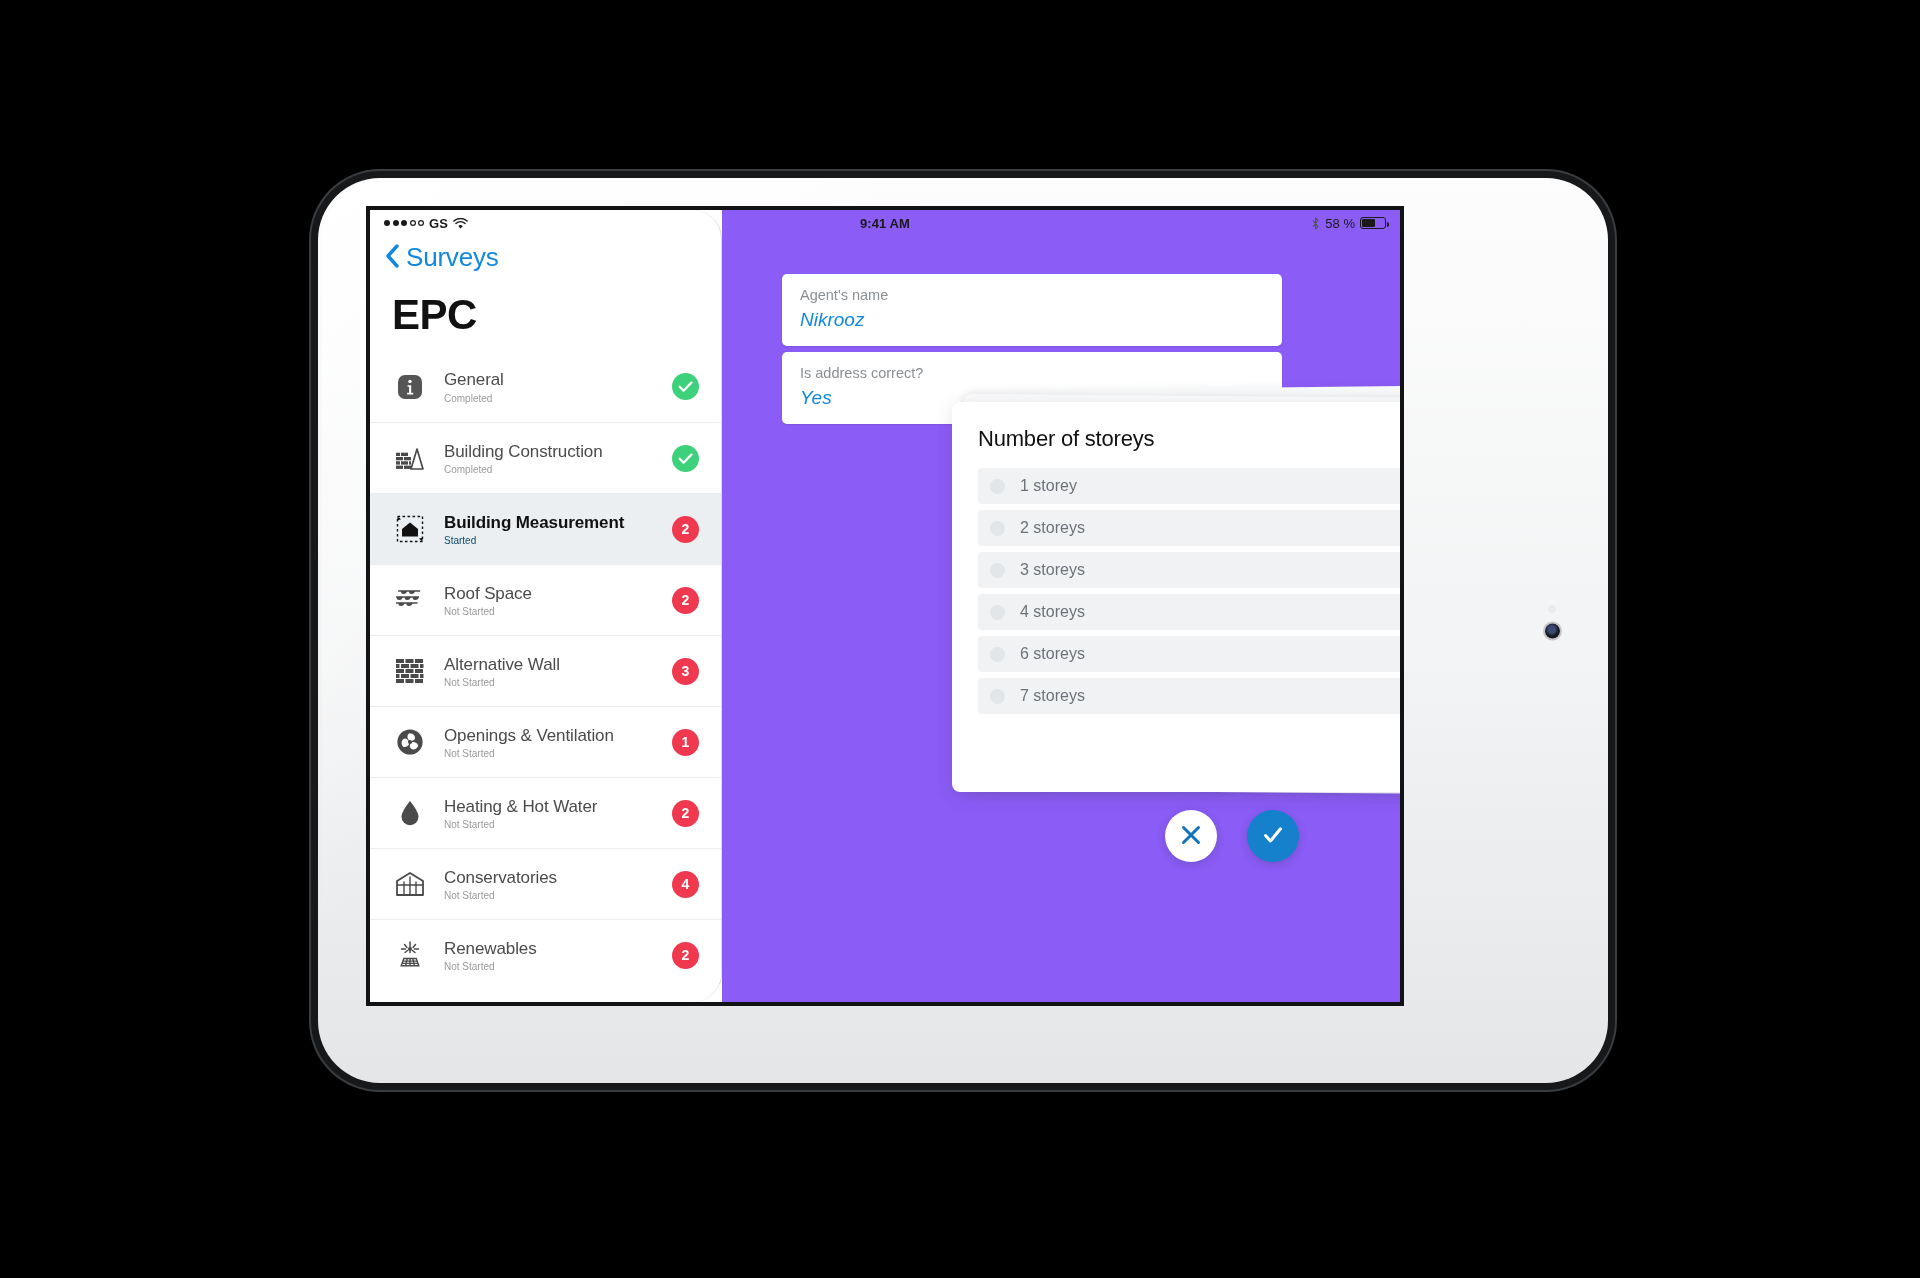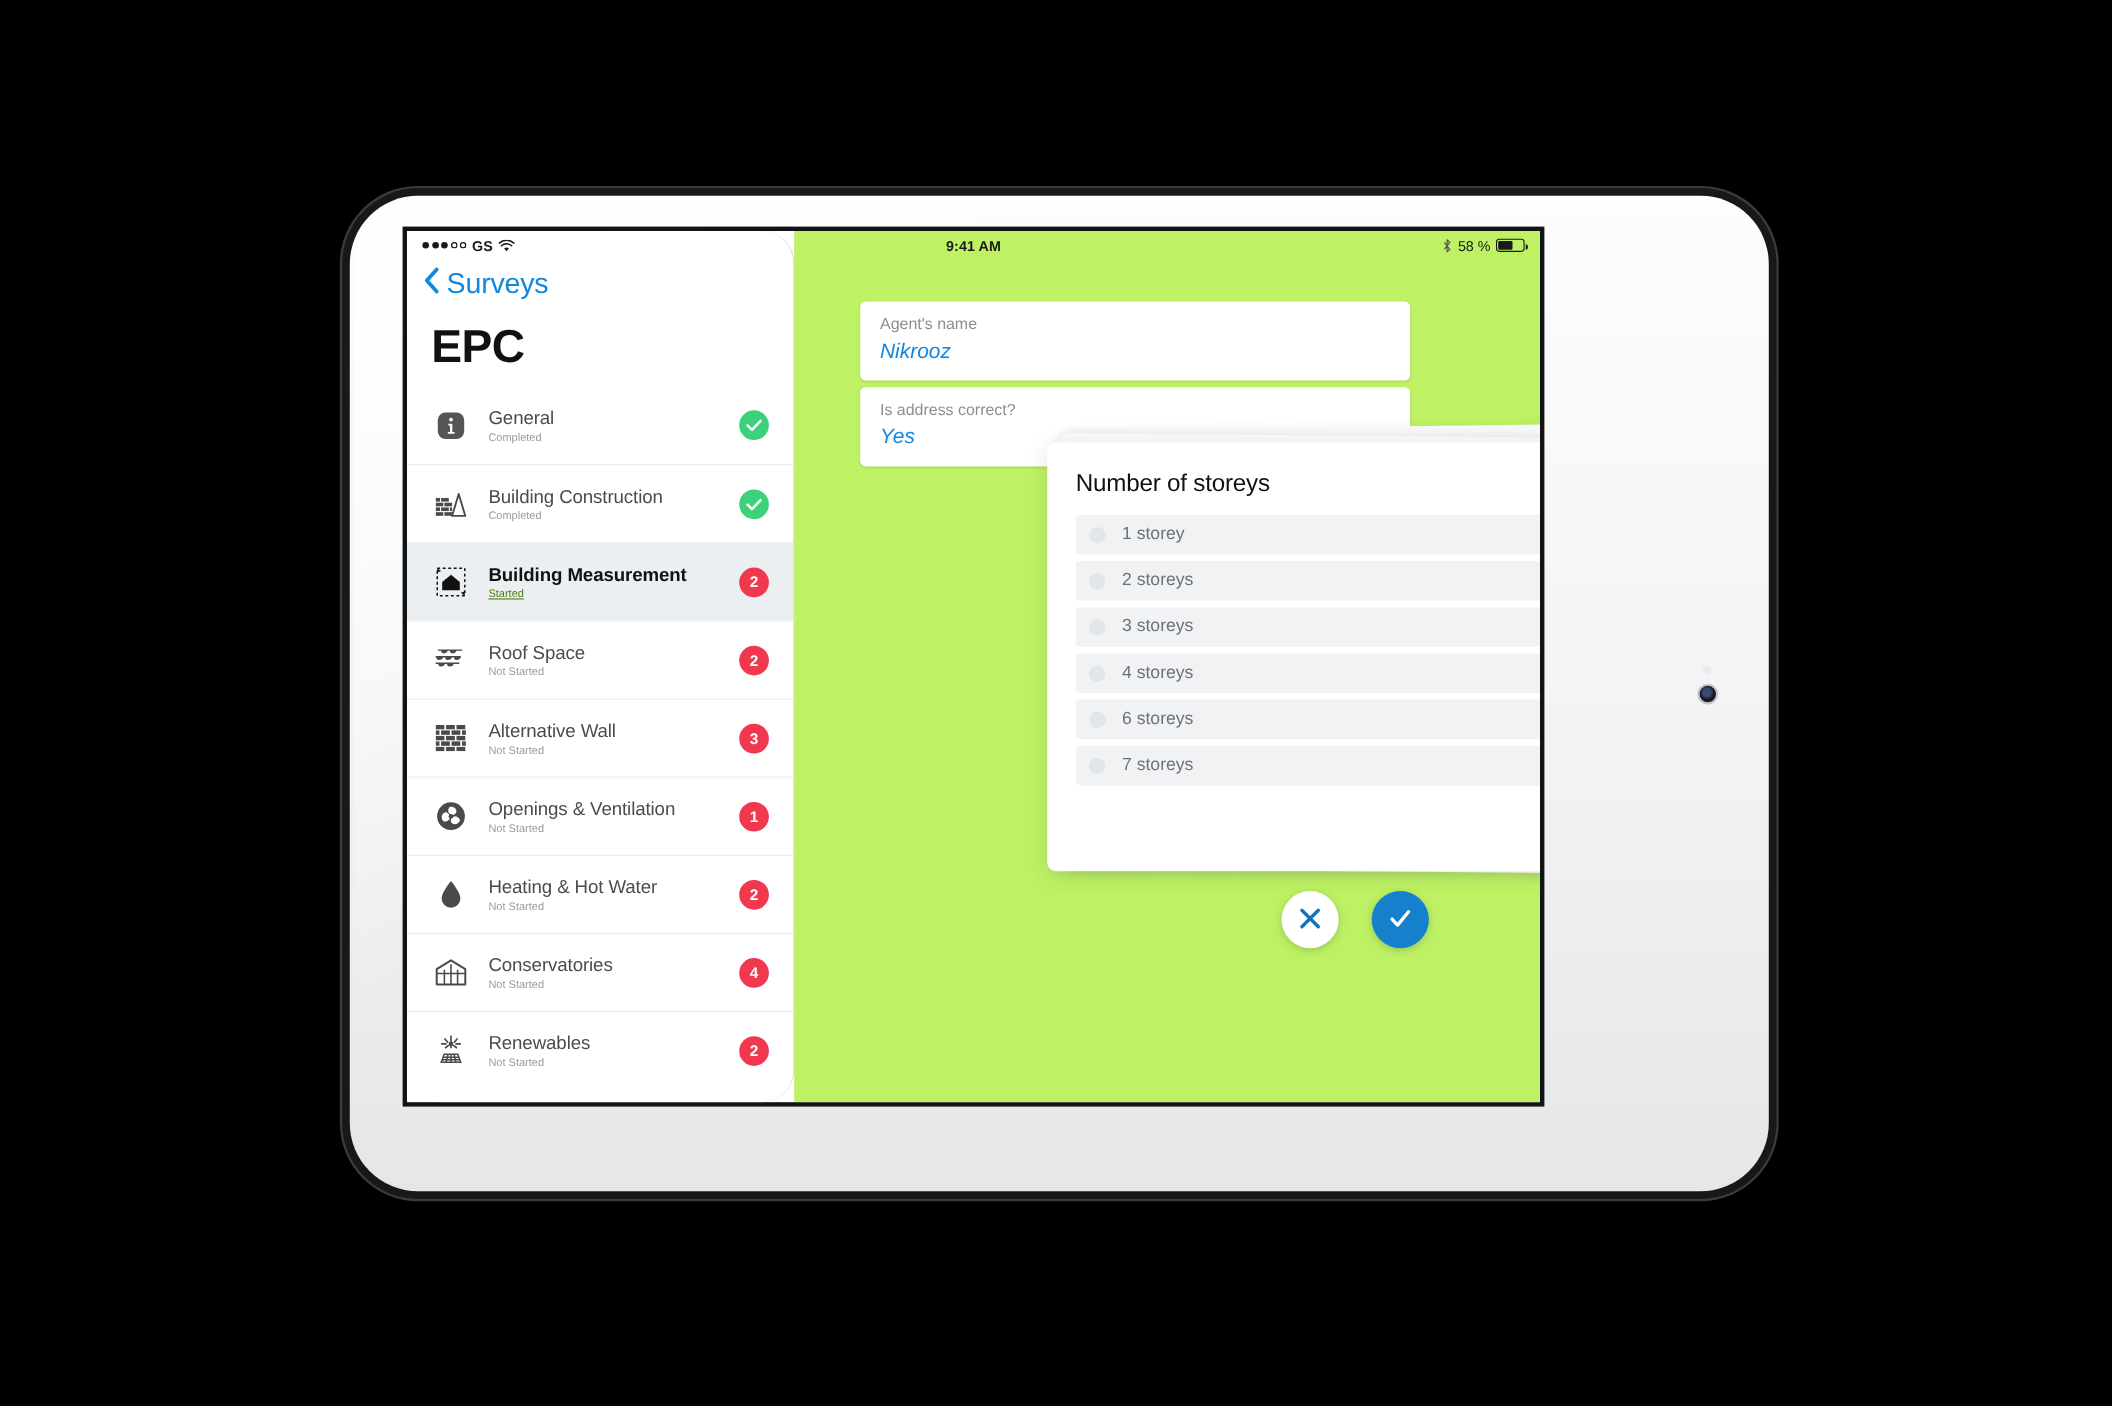--- a/index.html
+++ b/index.html
@@ -128,39 +128,39 @@
   .surv-item.selected{ background:#eceff1; }
   .surv-icon{
     width:36px; flex:0 0 36px; height:36px;
     display:flex; align-items:center; justify-content:center;
     color:#4a4a4a; margin-right:16px;
   }
   .surv-text{ flex:1 1 auto; min-width:0; }
   .surv-name{ font-size:17px; color:#4b4b4b; line-height:1.25; letter-spacing:-.1px; }
   .surv-item.selected .surv-name{ color:#111; font-weight:600; }
   .surv-sub{ font-size:10px; color:#9a9a9a; margin-top:2px; }
-  .surv-item.selected .surv-sub{ color:#4d7c0f;text-decoration:underline; }
+  .surv-item.selected .surv-sub{ color:#0c4a6e; }
   .badge{
     flex:0 0 auto;
     min-width:27px; height:27px; padding:0 7px;
     border-radius:14px;
     display:flex; align-items:center; justify-content:center;
     font-size:14px; font-weight:600; color:#fff;
   }
   .badge.count{ background:#f0384f; }
   .badge.done{
     width:27px; padding:0; background:#3ed17b;
     font-size:0;
   }
   .badge.done svg{ display:block; }
 
   
   .main{
     position:relative; flex:1 1 auto; height:100%;
-    background:#bef264; padding-top:26px; overflow:hidden;
+    background:#8b5cf6; padding-top:26px; overflow:hidden;
   }
 
   .field-card{
     position:absolute; left:60px; width:500px;
     background:#fff; border-radius:5px;
     box-shadow:0 1px 2px rgba(0,0,0,.10);
     padding:13px 18px 15px 18px;
   }
   .field-card.f1{ top:64px; }
   .field-card.f2{ top:142px; }

